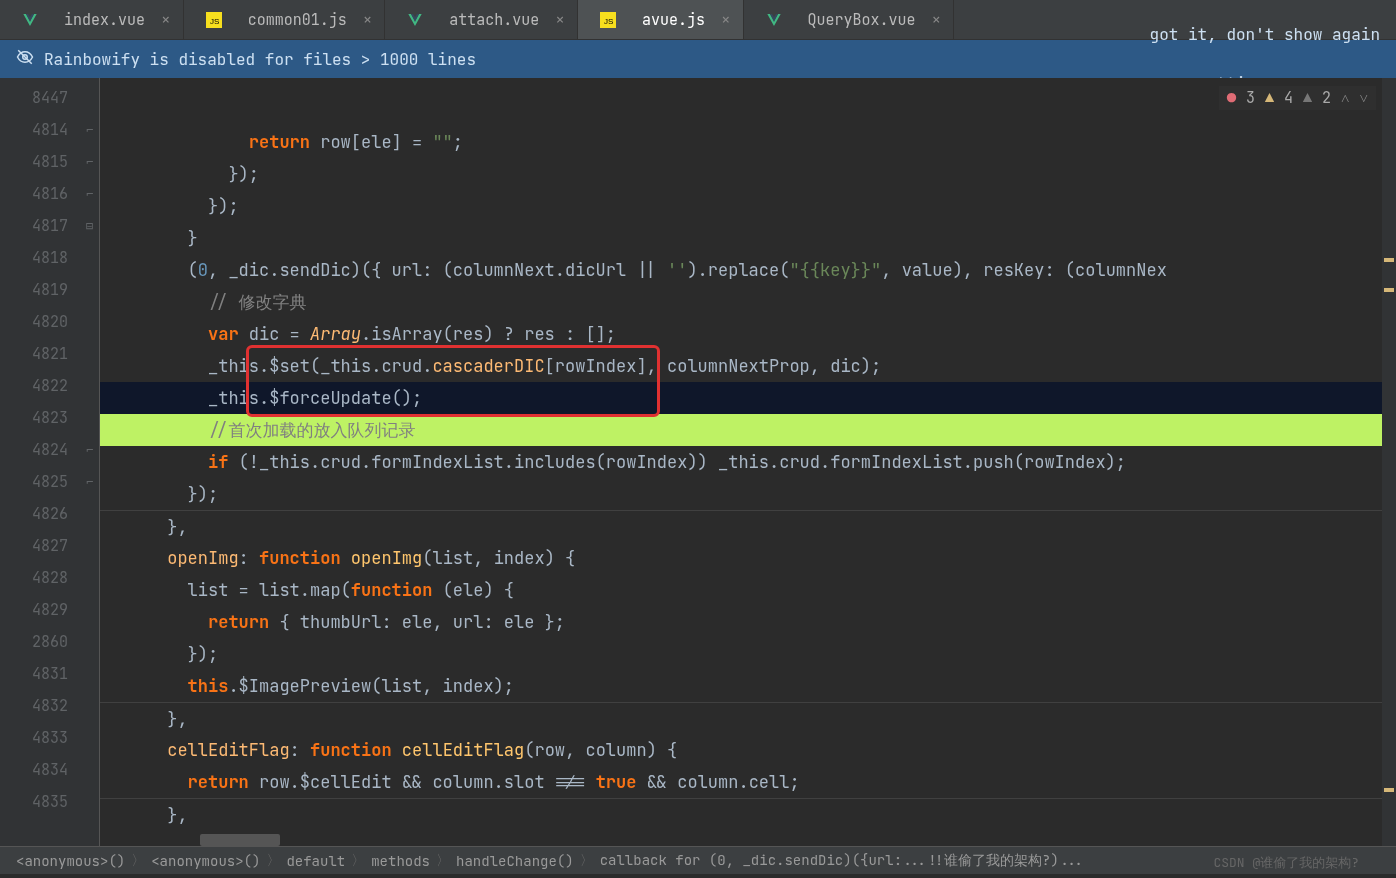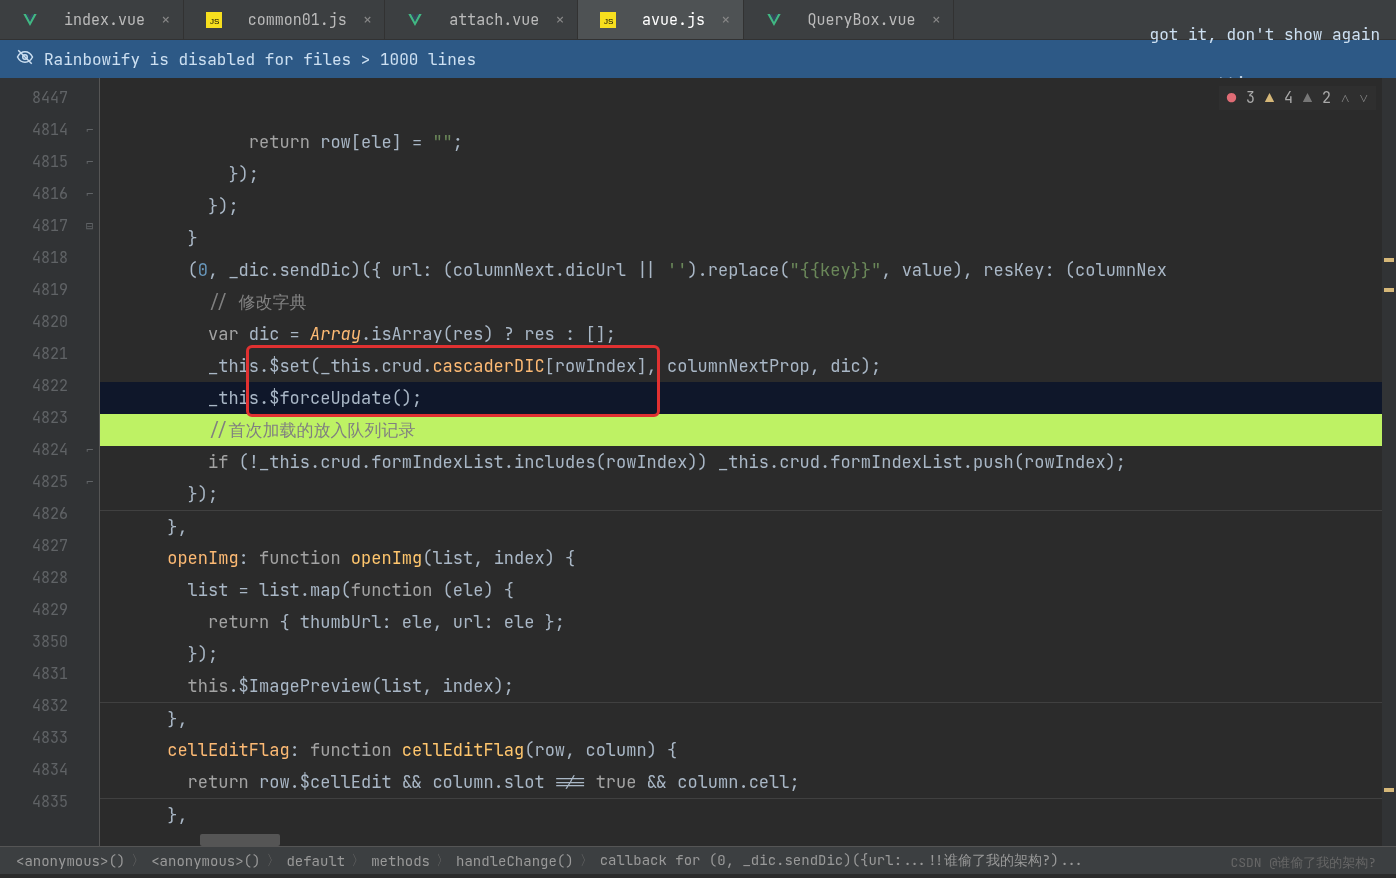--- a/index.html
+++ b/index.html
@@ -76,21 +76,21 @@
     padding-top: 4px;
     background: #2b2b2b;
     white-space: pre;
     font-size: 17px;
     position: relative;
     overflow: hidden;
   }
   .code-line { height: 32px; line-height: 32px; padding-left: 6px; }
   .code-line.current { background: #bef264; }
   .code-line.hl { background: #0f172a; }
-  .k-orange { color: #a3a3a3; }
+  .k-orange { color: #f97316; font-weight: bold; }
   .k-yellow { color: #ffc66d; }
   .k-purple { color: #fdba74; }
   .k-green { color: #6a8759; }
   .k-grey { color: #808080; }
   .k-num { color: #6897bb; }
   .k-ital { font-style: italic; }
   .hr-line { border-top: 1px solid #404040; }
   .highlight-box {
     position: absolute;
     border: 3px solid #e03131;
@@ -127,21 +127,21 @@
     display: flex;
     align-items: center;
     padding: 0 16px;
     font-size: 14px;
     gap: 6px;
     border-top: 1px solid #555;
   }
   .bc-sep { color: #666; }
   .watermark {
     position: absolute;
-    right: 20px;
+    right: 37px;
     bottom: 6px;
     color: #666;
     font-size: 13px;
   }
   .scrollbar-h {
     position: absolute;
     bottom: 0;
     left: 100px;
     height: 12px;
     width: 80px;
@@ -243,21 +243,21 @@
       <div class="gutter-line">4820</div>
       <div class="gutter-line">4821</div>
       <div class="gutter-line">4822</div>
       <div class="gutter-line">4823</div>
       <div class="gutter-line">4824</div>
       <div class="gutter-line">4825</div>
       <div class="gutter-line">4826</div>
       <div class="gutter-line">4827</div>
       <div class="gutter-line">4828</div>
       <div class="gutter-line">4829</div>
-      <div class="gutter-line">3850</div>
+      <div class="gutter-line">2860</div>
       <div class="gutter-line">4831</div>
       <div class="gutter-line">4832</div>
       <div class="gutter-line">4833</div>
       <div class="gutter-line">4834</div>
       <div class="gutter-line">4835</div>
     </div>
   <div class="fold-gutter" id="fold">
       <div class="fold-mark"></div>
       <div class="fold-mark">⌐</div>
       <div class="fold-mark">⌐</div>

